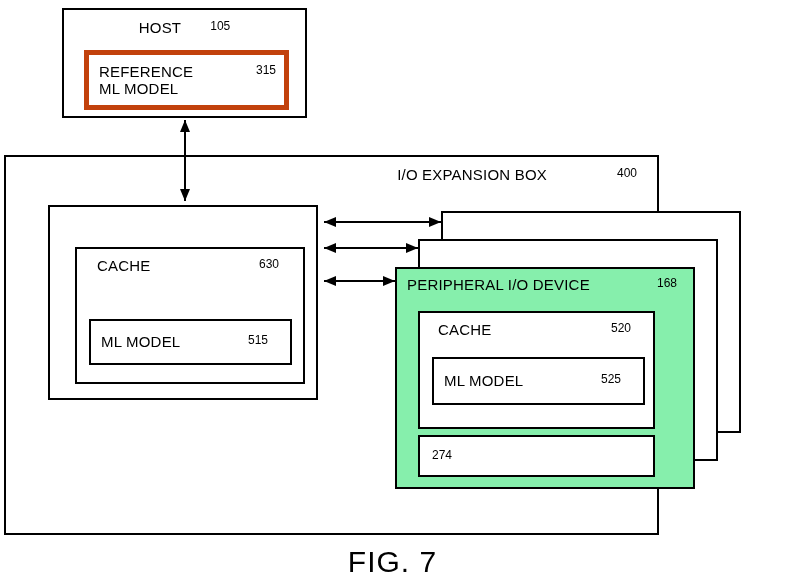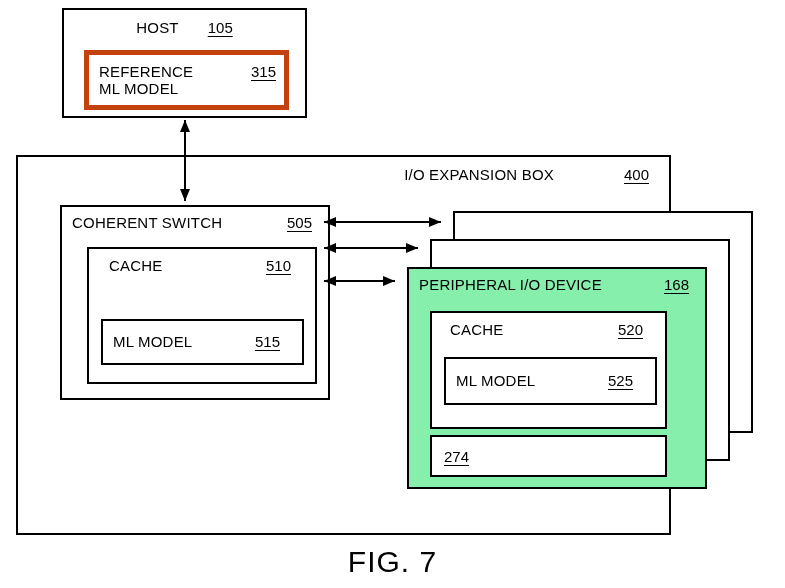--- a/index.html
+++ b/index.html
@@ -14,37 +14,37 @@
     overflow: hidden;
   }
 
   .box {
     position: absolute;
     border: 2px solid #000;
     background: #fff;
   }
 
   .lbl { font-size: 15px; letter-spacing: 0.2px; white-space: pre-line; }
-  .ref { font-size: 15px; text-decoration: underline; text-underline-offset: 3px; }
+  .ref { font-size: 12px; text-underline-offset: 3px; }
 
   .hdr-row {
     display: flex;
     justify-content: space-between;
     align-items: flex-start;
   }
 
   
   .host-box   { left: 62px; top: 8px; width: 245px; height: 110px; }
   .host-hdr   { justify-content: center; gap: 29px; padding-top: 9px; }
   .refmodel-box { position: absolute; left: 20px; top: 40px; width: 205px; height: 60px;
                   border: 5px solid #c2410c; background: #fff; }
   .refmodel-row { padding: 8px 8px 0 10px; }
 
   
-  .exp-box  { left: 16px; top: 155px; width: 655px; height: 380px; }
+  .exp-box  { left: 4px; top: 155px; width: 655px; height: 380px; }
   .exp-lbl  { position: absolute; top: 9px; right: 20px; display: flex; gap: 70px; align-items: flex-start; }
 
   
   .switch-box { position: absolute; left: 42px; top: 48px; width: 270px; height: 195px;
                 border: 2px solid #000; background: #fff; }
   .switch-hdr { padding: 7px 16px 0 10px; }
   .cache1-box { position: absolute; left: 25px; top: 40px; width: 230px; height: 137px;
                 border: 2px solid #000; background: #fff; }
   .cache1-hdr { padding: 8px 24px 0 20px; }
   .mlmodel1-box { position: absolute; left: 12px; top: 70px; width: 203px; height: 46px;
@@ -108,28 +108,24 @@
     </div>
   </div>
 
   <div class="box exp-box">
     <div class="exp-lbl">
       <span class="lbl">I/O EXPANSION BOX</span>
       <span class="ref">400</span>
     </div>
 
     <div class="switch-box">
-      <div class="hdr-row switch-hdr">
-        <span class="lbl">COHERENT SWITCH</span>
-        <span class="ref">505</span>
-      </div>
       <div class="cache1-box">
         <div class="hdr-row cache1-hdr">
           <span class="lbl">CACHE</span>
-          <span class="ref">510</span>
+          <span class="ref">630</span>
         </div>
         <div class="mlmodel1-box">
           <div class="hdr-row mlmodel1-row">
             <span class="lbl">ML MODEL</span>
             <span class="ref">515</span>
           </div>
         </div>
       </div>
     </div>
 

